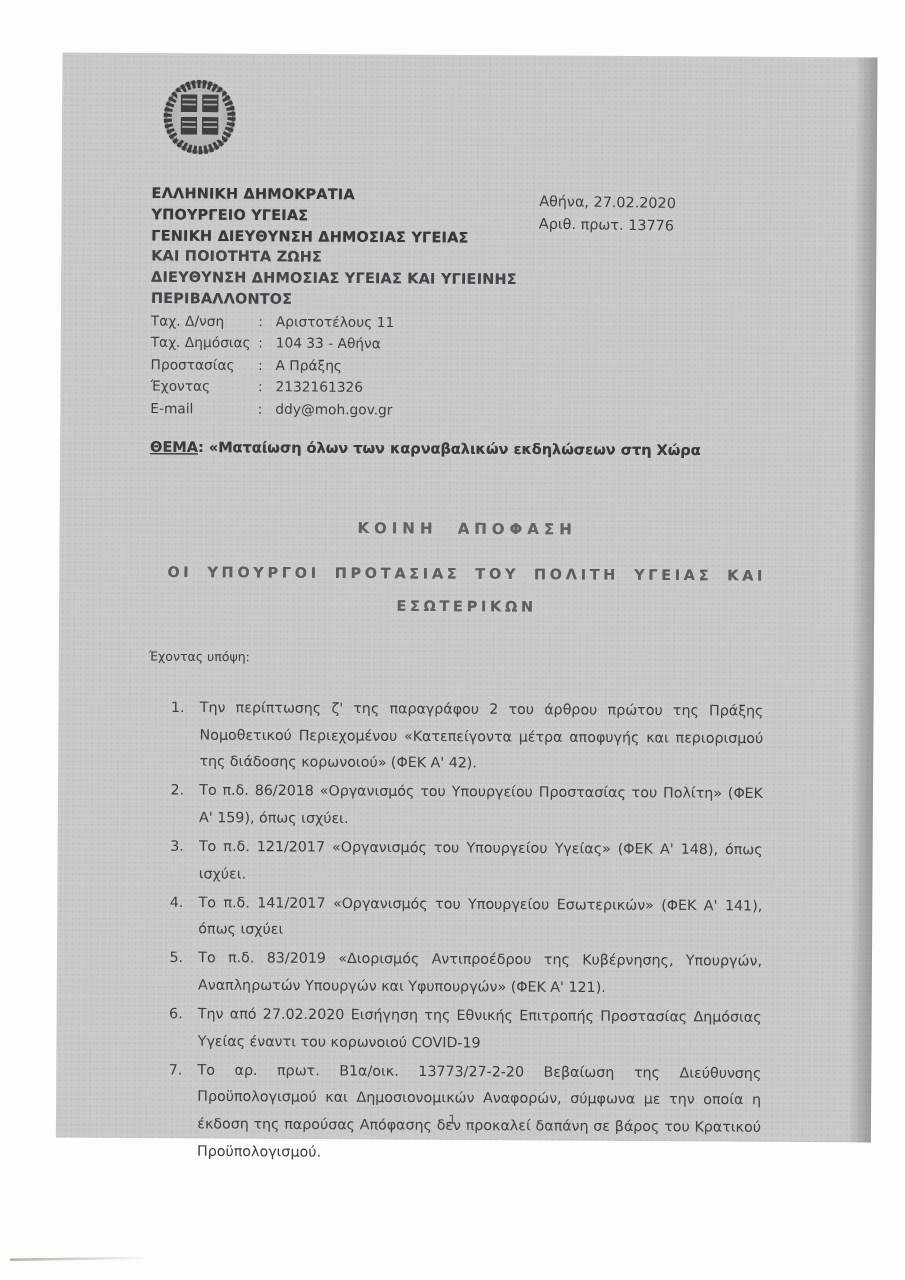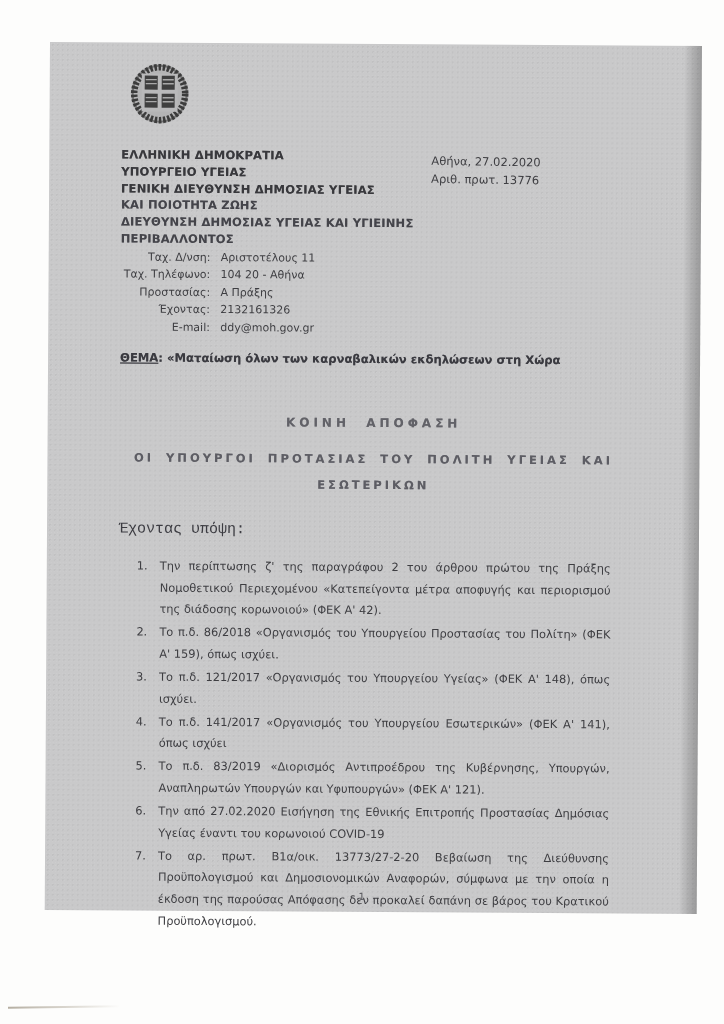--- a/index.html
+++ b/index.html
@@ -23,37 +23,37 @@
     content:"";position:absolute;top:0;right:0;bottom:0;width:18px;
     background:linear-gradient(to right, rgba(0,0,0,0) 0%, rgba(0,0,0,0.14) 55%, rgba(0,0,0,0.24) 100%);
     pointer-events:none;
   }
   .emblem{position:absolute;left:78px;top:18px;width:64px;height:66px;}
   .org-block{position:absolute;left:72px;top:104px;font-size:11.5px;line-height:16.8px;letter-spacing:0.2px;}
   .org-line-bold{font-weight:bold;color:#38383c;text-shadow:0 0 0.6px rgba(56,56,60,0.6);}
   .org-line{font-weight:bold;color:#44444a;text-shadow:0 0 0.4px rgba(68,68,74,0.4);}
   .contact-block{position:absolute;left:72px;top:206px;font-size:11px;line-height:17.4px;}
   .contact-row{display:flex;}
-  .contact-label{width:86px;text-align:right;}
+  .contact-label{width:86px;}
   .contact-colon{width:14px;}
   .contact-value{}
   .meta-block{position:absolute;left:382px;top:108px;font-size:11.5px;line-height:18px;transform:rotate(0.5deg);}
   .subject{position:absolute;left:72px;top:308px;font-size:11.6px;font-weight:bold;color:#3a3a40;text-shadow:0 0 0.5px rgba(58,58,64,0.5);}
   .subject-label{text-decoration:underline;text-align:right;}
   .decision-title{
     position:absolute;left:70px;right:70px;top:372px;text-align:center;
     font-size:12px;font-weight:bold;color:#626268;letter-spacing:4px;word-spacing:8px;
     text-shadow:0 0 0.5px rgba(98,98,104,0.5);
   }
   .decision-sub{
     position:absolute;left:56px;right:56px;top:402px;text-align:center;
     font-size:11.5px;font-weight:bold;color:#5d5d64;letter-spacing:3px;word-spacing:5px;
     line-height:26px;text-shadow:0 0 0.5px rgba(93,93,100,0.5);
   }
-  .preamble{position:absolute;left:72px;top:478px;font-size:15px;color:#3c3c42;font-family:Liberation Mono, monospace;}
+  .preamble{position:absolute;left:72px;top:478px;font-size:10px;color:#3c3c42;}
   .items{position:absolute;left:90px;top:513px;width:474px;font-size:11.4px;}
   .item{display:flex;margin-bottom:1.5px;}
   .item-num{width:23px;flex:0 0 23px;line-height:21.6px;}
   .item-text{flex:1;text-align:justify;line-height:21.6px;}
   .page-number{position:absolute;left:0;right:18px;top:847px;text-align:center;font-size:10px;color:#55555a;}
   .scan-line{
     position:absolute;left:8px;top:1006px;width:112px;height:2px;
     background:linear-gradient(to right, rgba(122,110,88,0.55), rgba(160,150,130,0.25) 70%, rgba(160,150,130,0));
     transform:rotate(-0.8deg);
   }
@@ -95,23 +95,23 @@
     <div class="org-line">ΠΕΡΙΒΑΛΛΟΝΤΟΣ</div>
   </div>
 
   <div class="contact-block">
     <div class="contact-row">
       <span class="contact-label">Ταχ. Δ/νση</span>
       <span class="contact-colon">:</span>
       <span class="contact-value">Αριστοτέλους 11</span>
     </div>
     <div class="contact-row">
-      <span class="contact-label">Ταχ. Τηλέφωνο</span>
+      <span class="contact-label">Ταχ. Δημόσιας</span>
       <span class="contact-colon">:</span>
-      <span class="contact-value">104 20 - Αθήνα</span>
+      <span class="contact-value">104 33 - Αθήνα</span>
     </div>
     <div class="contact-row">
       <span class="contact-label">Προστασίας</span>
       <span class="contact-colon">:</span>
       <span class="contact-value">Α Πράξης</span>
     </div>
     <div class="contact-row">
       <span class="contact-label">Έχοντας</span>
       <span class="contact-colon">:</span>
       <span class="contact-value">2132161326</span>

